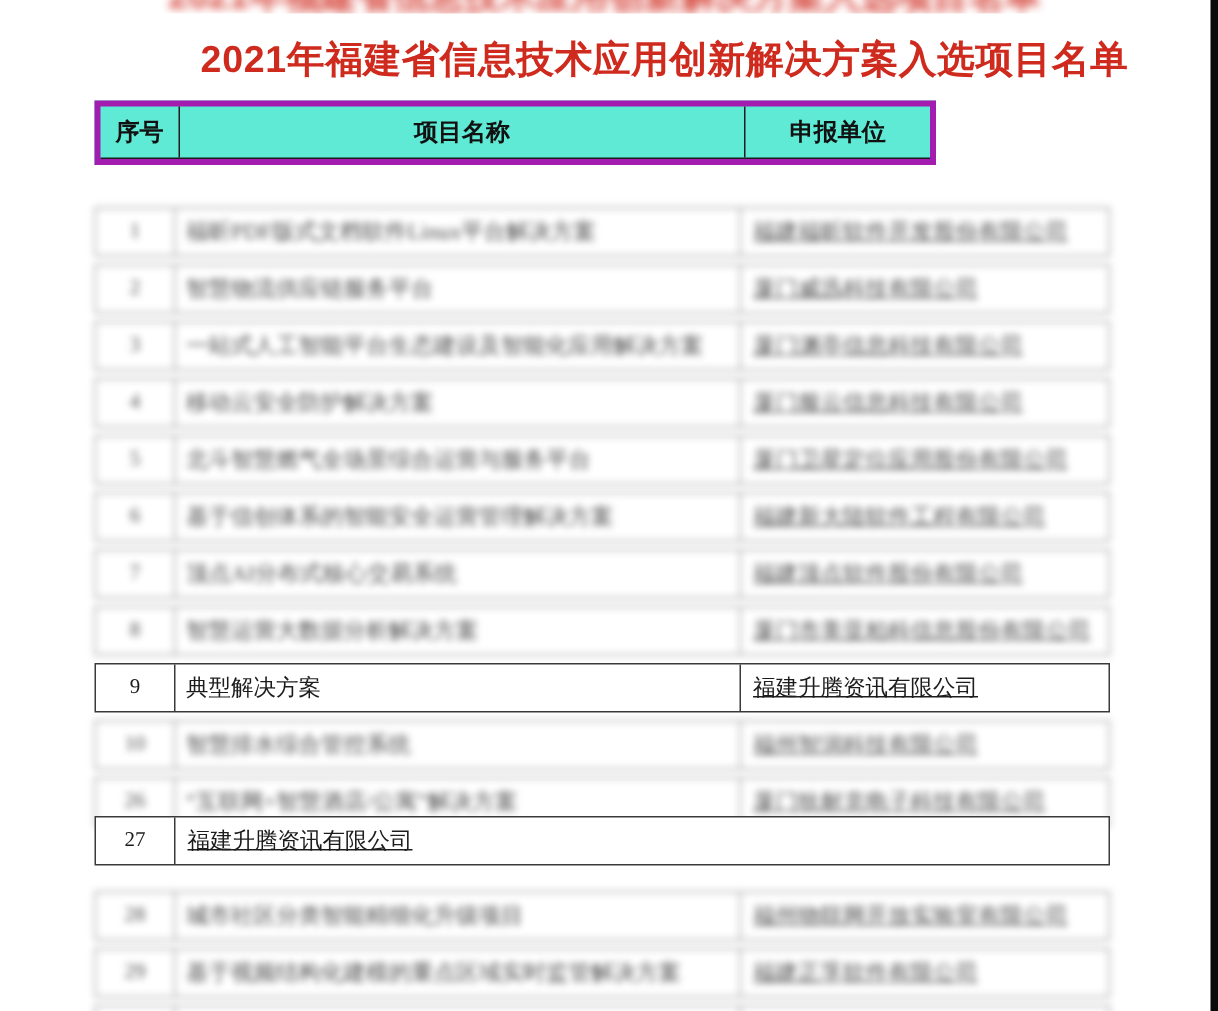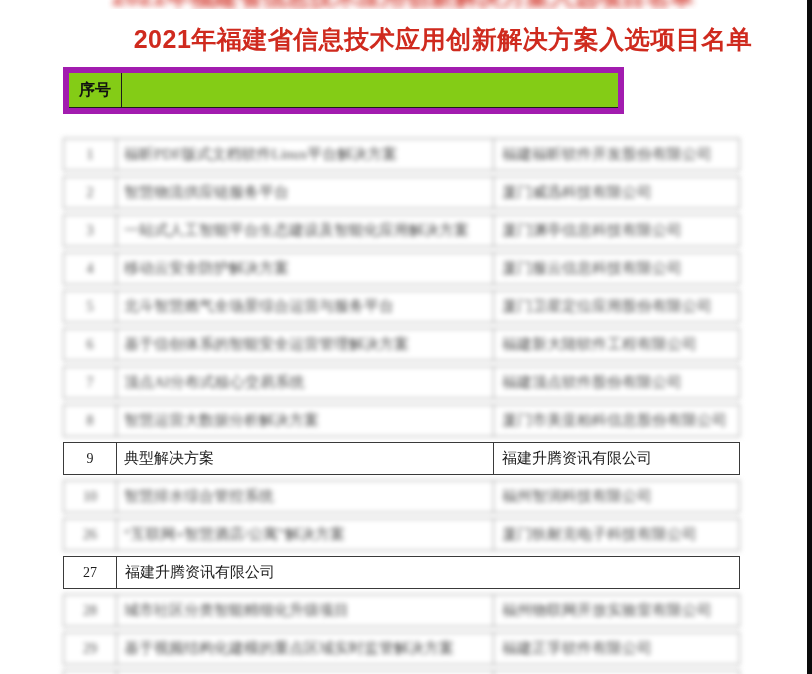--- a/index.html
+++ b/index.html
@@ -23,21 +23,21 @@
     color:var(--title-red);white-space:nowrap;filter:blur(3px);opacity:.85;
   }
   .page-title{
     position:absolute;top:23px;left:0;width:806px;text-align:center;
     font-family:"Liberation Sans", sans-serif;font-weight:bold;font-size:25px;
     color:var(--title-red);letter-spacing:0.5px;white-space:nowrap;margin-left:40px;
   }
   
   .thead{
     position:absolute;left:63px;top:67px;width:561px;box-sizing:border-box;
-    border:6px solid #a21caf;background:#84cc16;
+    border:4px solid #a21caf;background:#5eead4;
   }
   .thead-cols{display:flex;height:34px;border-bottom:1.5px solid #1c1c1c;}
   .th{
     box-sizing:border-box;display:flex;align-items:center;justify-content:center;
     font-weight:bold;font-size:16px;color:#111;
   }
   .th.c1{width:53px;border-right:1.5px solid #1c1c1c;}
   .th.c2{width:377px;border-right:1.5px solid #1c1c1c;}
   .th.c3{flex:1;}
   .section-row{
@@ -54,41 +54,43 @@
     border-color:inherit;display:flex;align-items:center;justify-content:center;
     font-size:14px;
   }
   .trow .c2{
     box-sizing:border-box;width:377px;border-right:1px solid;border-color:inherit;
     display:flex;align-items:center;padding-left:7px;font-size:15px;
     white-space:nowrap;overflow:hidden;
   }
   .trow .c3{
     box-sizing:border-box;flex:1;display:flex;align-items:center;
-    padding-left:8px;font-size:15px;white-space:nowrap;overflow:hidden;
+    padding-left:8px;font-size:15px;white-space:nowrap;overflow:hidden;text-decoration:underline;
   }
   .trow.clear{border-color:var(--border-dark);color:#1c1c1c;}
   .trow.blurred{border-color:var(--border-light);color:#4a4a4a;filter:blur(2.5px);}
   .right-bar{
     position:absolute;top:0;right:0;width:5px;height:674px;
     background:var(--right-bar);
   }
 </style>
 </head>
 <body>
 
 <div class="top-clip">
   <div class="top-smudge">2021年福建省信息技术应用创新解决方案入选项目名单</div>
 </div>
 
 <div class="page-title">2021年福建省信息技术应用创新解决方案入选项目名单</div>
 
 <div class="thead">
   <div class="thead-cols">
     <div class="th c1">序号</div>
+    <div class="th c2">项目名称</div>
+    <div class="th c3">申报单位</div>
   </div>
 </div>
 
 <div id="rows">
     <div class="trow blurred" style="top: 138px;">
       <div class="c1">1</div>
       <div class="c2">福昕PDF版式文档软件Linux平台解决方案</div>
       <div class="c3">福建福昕软件开发股份有限公司</div>
     </div>
     <div class="trow blurred" style="top: 176px;">
@@ -134,21 +136,21 @@
     <div class="trow blurred" style="top: 480px;">
       <div class="c1">10</div>
       <div class="c2">智慧排水综合管控系统</div>
       <div class="c3">福州智润科技有限公司</div>
     </div>
     <div class="trow blurred" style="top: 518px;">
       <div class="c1">26</div>
       <div class="c2">“互联网+智慧酒店/公寓”解决方案</div>
       <div class="c3">厦门狄耐克电子科技有限公司</div>
     </div>
-    <div class="trow clear" style="top: 556px;">
+    <div class="trow clear" style="top: 544px;">
       <div class="c1">27</div>
       <div class="c3">福建升腾资讯有限公司</div>
     </div>
     <div class="trow blurred" style="top: 594px;">
       <div class="c1">28</div>
       <div class="c2">城市社区分类智能精细化升级项目</div>
       <div class="c3">福州物联网开放实验室有限公司</div>
     </div>
     <div class="trow blurred" style="top: 632px;">
       <div class="c1">29</div>

